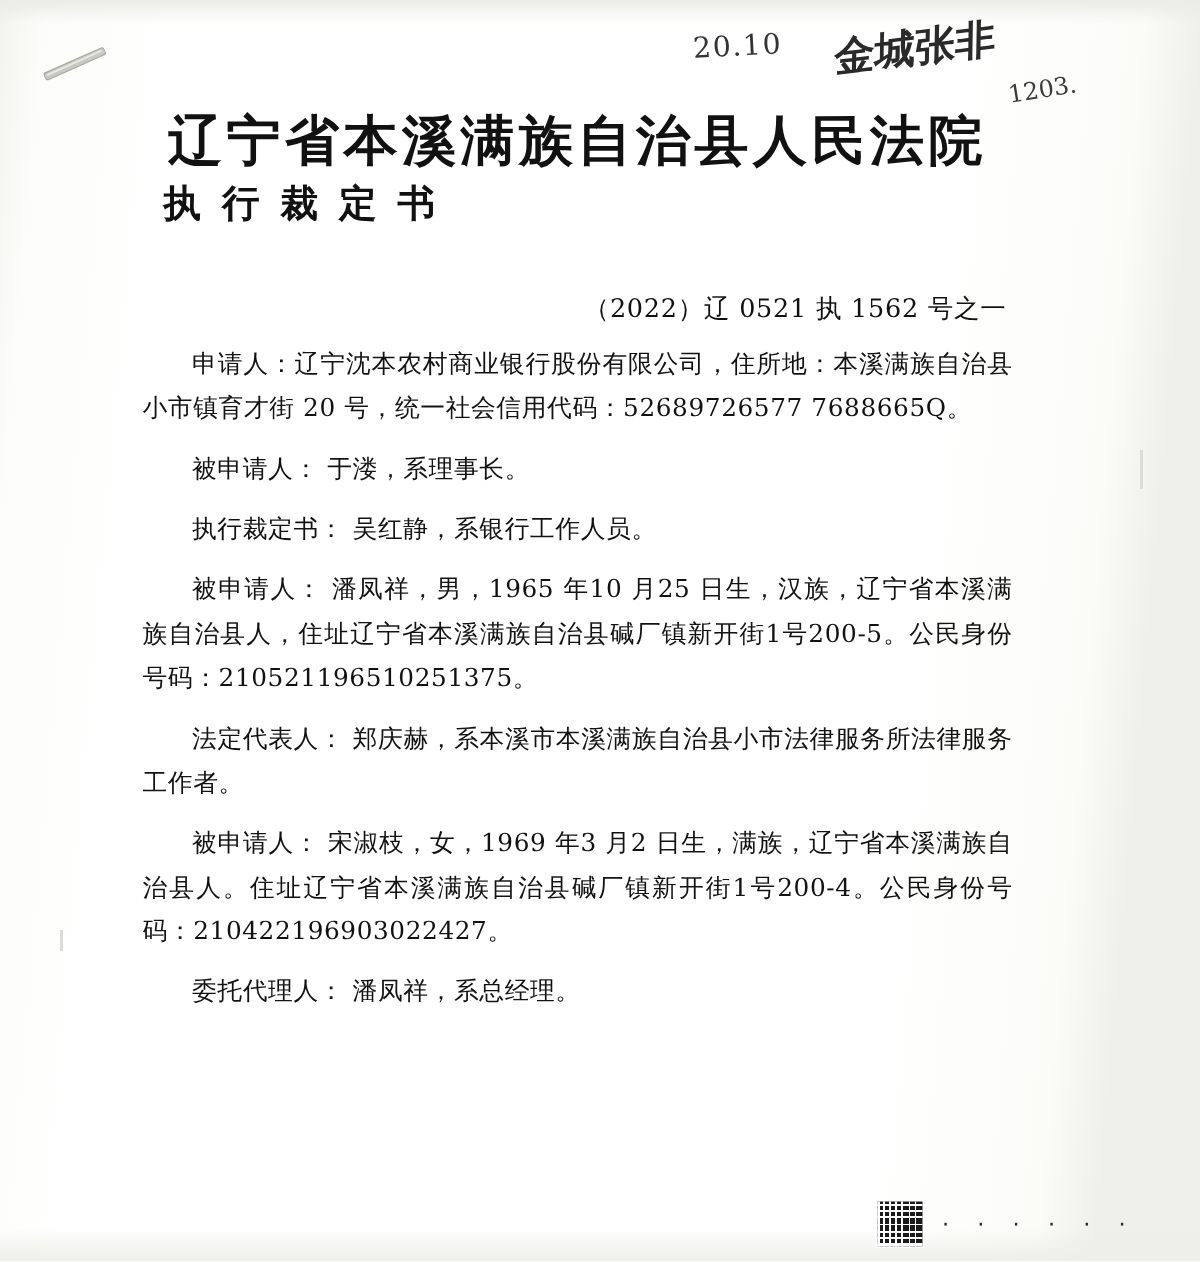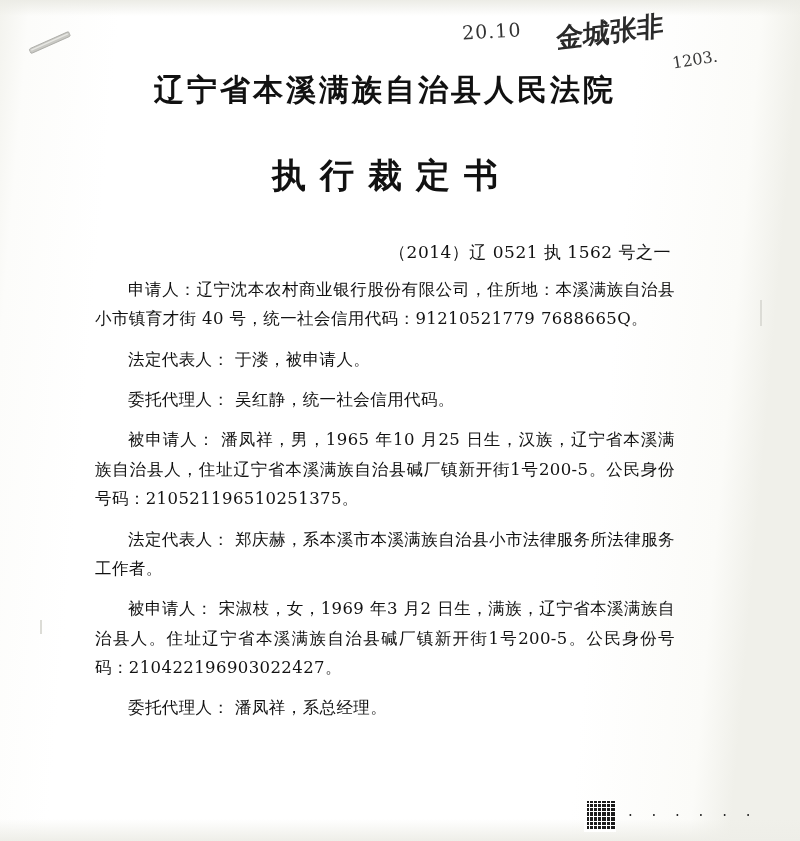--- a/index.html
+++ b/index.html
@@ -87,31 +87,30 @@
     position: absolute;
     left: 95px;
     top: 0;
     width: 580px;
   }
   .court-title {
     margin-top: 70px;
     text-align: center;
     font-family: "DejaVu Sans", "Liberation Sans", sans-serif;
     font-weight: bold;
-    font-size: 30px;
+    font-size: 36px;
     letter-spacing: 3px;
     color: #111;
     white-space: nowrap;
   }
   .doc-type {
-    margin-top: 42px;
-    text-align: center;
+    text-align: left;
     font-family: "DejaVu Sans", "Liberation Sans", sans-serif;
     font-weight: bold;
-    font-size: 34px;
+    font-size: 25px;
     letter-spacing: 14px;
     color: #111;
     padding-left: 14px;
   }
   .case-no {
     margin-top: 42px;
     text-align: right;
     padding-right: 4px;
     font-family: "DejaVu Serif", "Liberation Serif", serif;
     font-size: 17px;
@@ -176,28 +175,28 @@
   <div class="speck" style="left:760px; top:300px; width:2px; height:26px;"></div>
   <div class="speck" style="left:40px; top:620px; width:2px; height:14px;"></div>
 
   <div class="hand hand-date">20.10</div>
   <div class="hand hand-sign">金城张非</div>
   <div class="hand hand-num">1203.</div>
 
   <div class="doc">
     <div class="court-title">辽宁省本溪满族自治县人民法院</div>
     <div class="doc-type">执行裁定书</div>
-    <div class="case-no">（2014）辽 0521 执 1562 号之一</div>
-
-    <div class="para indent">申请人：辽宁沈本农村商业银行股份有限公司，住所地：本溪满族自治县小市镇育才街 40 号，统一社会信用代码：91210521779 7688665Q。</div>
-    <div class="para indent">法定代表人： 于溇，被申请人。</div>
-    <div class="para indent">委托代理人： 吴红静，统一社会信用代码。</div>
+    <div class="case-no">（2022）辽 0521 执 1562 号之一</div>
+
+    <div class="para indent">申请人：辽宁沈本农村商业银行股份有限公司，住所地：本溪满族自治县小市镇育才街 20 号，统一社会信用代码：52689726577 7688665Q。</div>
+    <div class="para indent">被申请人： 于溇，系理事长。</div>
+    <div class="para indent">执行裁定书： 吴红静，系银行工作人员。</div>
     <div class="para indent">被申请人： 潘凤祥，男，1965 年10 月25 日生，汉族，辽宁省本溪满族自治县人，住址辽宁省本溪满族自治县碱厂镇新开街1号200-5。公民身份号码：210521196510251375。</div>
     <div class="para indent">法定代表人： 郑庆赫，系本溪市本溪满族自治县小市法律服务所法律服务工作者。</div>
-    <div class="para indent">被申请人： 宋淑枝，女，1969 年3 月2 日生，满族，辽宁省本溪满族自治县人。住址辽宁省本溪满族自治县碱厂镇新开街1号200-5。公民身份号码：210422196903022427。</div>
+    <div class="para indent">被申请人： 宋淑枝，女，1969 年3 月2 日生，满族，辽宁省本溪满族自治县人。住址辽宁省本溪满族自治县碱厂镇新开街1号200-4。公民身份号码：210422196903022427。</div>
     <div class="para indent">委托代理人： 潘凤祥，系总经理。</div>
   </div>
 
   <div class="footer">
     <div class="qr"></div>
     <div class="dots">· · · · · ·</div>
   </div>
 </div>
 
 </body></html>

